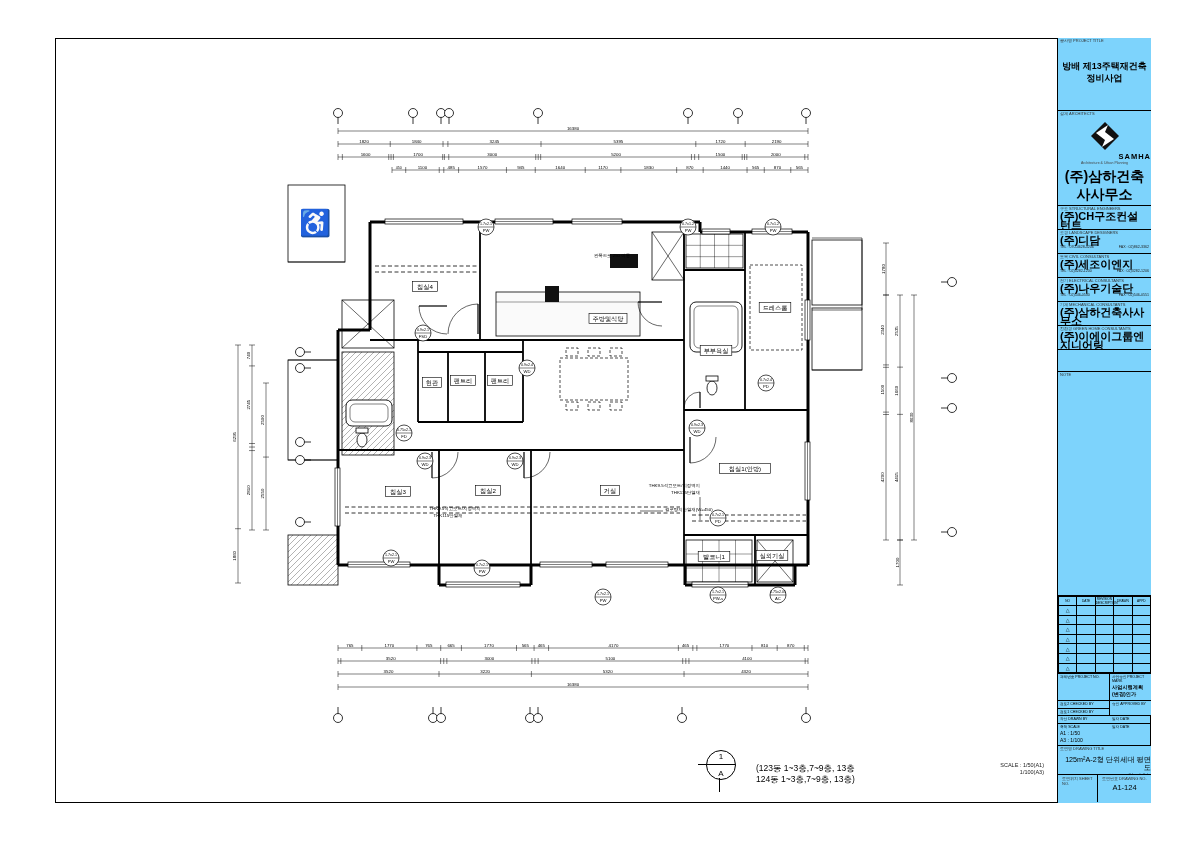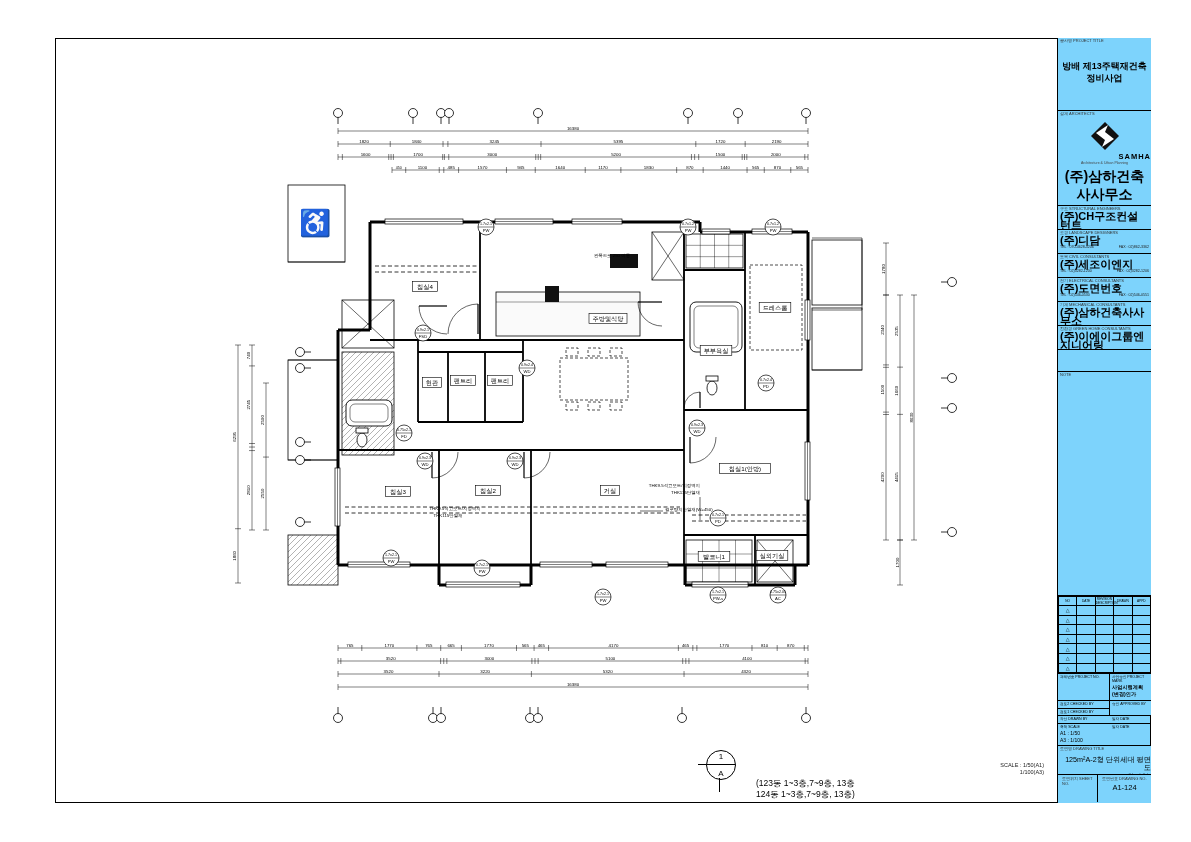--- a/index.html
+++ b/index.html
@@ -41,21 +41,21 @@
   #dwg-no{font-size:7.5px;text-align:center;margin-top:1px;}
   
   #footer-label{position:absolute;left:698px;top:738px;width:350px;height:62px;}
   #ft-circle{position:absolute;left:8px;top:12px;width:28px;height:28px;border:1.3px solid #000;border-radius:50%;background:#fff;}
   #ft-circle .half{position:absolute;width:100%;text-align:center;font-size:8px;}
   #ft-circle .t{top:1px;} #ft-circle .b{bottom:1px;}
   #ft-circle .bar{position:absolute;top:13px;left:0;width:100%;border-top:1px solid #000;}
   #ft-vline{position:absolute;left:21px;top:40px;height:14px;border-left:1px solid #000;}
   #ft-hline{position:absolute;left:0px;top:26px;width:14px;border-top:1px solid #000;}
   #ft-title{position:absolute;left:40px;top:4px;width:305px;font-size:16.5px;font-weight:600;letter-spacing:-0.5px;border-bottom:1.6px solid #000;padding-bottom:2px;white-space:nowrap;}
-  #ft-sub{position:absolute;left:58px;top:40px;font-size:8.5px;line-height:11px;}
+  #ft-sub{position:absolute;left:58px;top:25px;font-size:8.5px;line-height:11px;}
   #ft-scale{position:absolute;right:4px;top:24px;font-size:5.5px;text-align:right;line-height:6.5px;color:#222;}
 </style>
 </head>
 <body>
 
 <div id="sheet">
   <div id="border"></div>
   <svg id="plan-svg" viewBox="0 0 1191 842">
     <defs>
       <pattern id="hatch" width="6" height="6" patternUnits="userSpaceOnUse">
@@ -592,21 +592,21 @@
         <div class="tb-sec co-sec" style="">
         <div class="tb-head co-head">토목 CIVIL CONSULTANTS</div>
         <div class="co-name">(주)세조이엔지</div>
         <div class="co-tel">
             <span class="co-t">TEL : 02)3282-1200</span>
             <span class="co-f">FAX : 02)3282-1206</span>
           </div>
       </div>
         <div class="tb-sec co-sec" style="">
         <div class="tb-head co-head">전기 ELECTRICAL CONSULTANTS</div>
-        <div class="co-name">(주)도면번호</div>
+        <div class="co-name">(주)나우기술단</div>
         <div class="co-tel">
             <span class="co-t">TEL : 02)546-0530</span>
             <span class="co-f">FAX : 02)546-0551</span>
           </div>
       </div>
         <div class="tb-sec co-sec" style="">
         <div class="tb-head co-head">기계 MECHANICAL CONSULTANTS</div>
         <div class="co-name">(주)삼하건축사사무소</div>
         <div class="co-tel">
             <span class="co-t">TEL : 02)549-0622</span>

